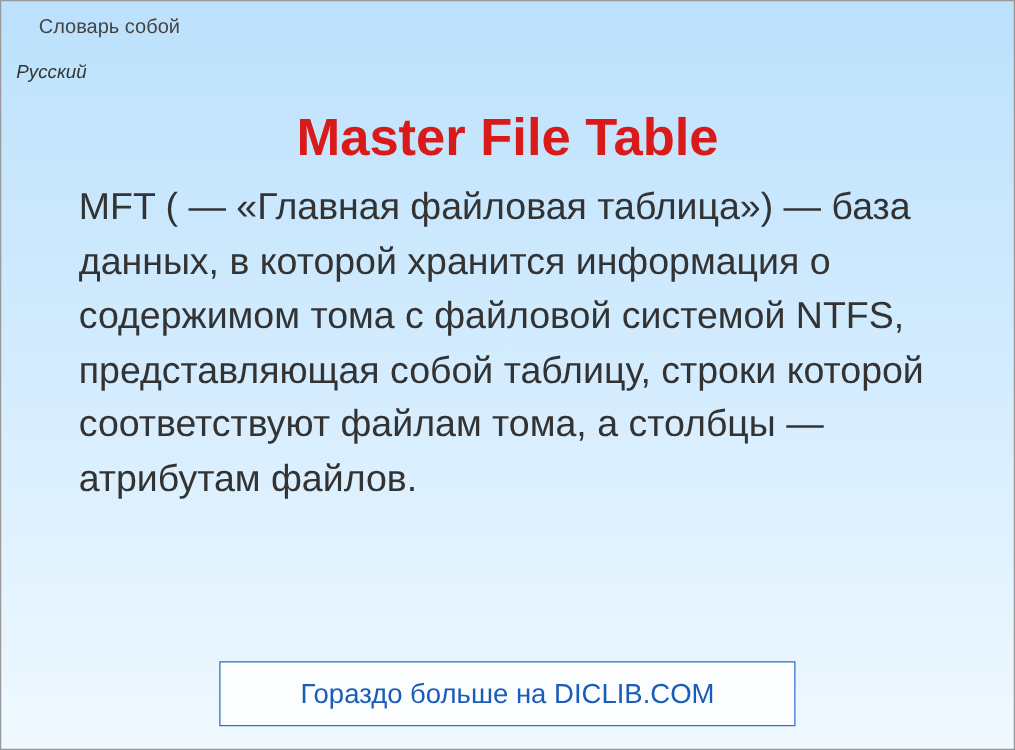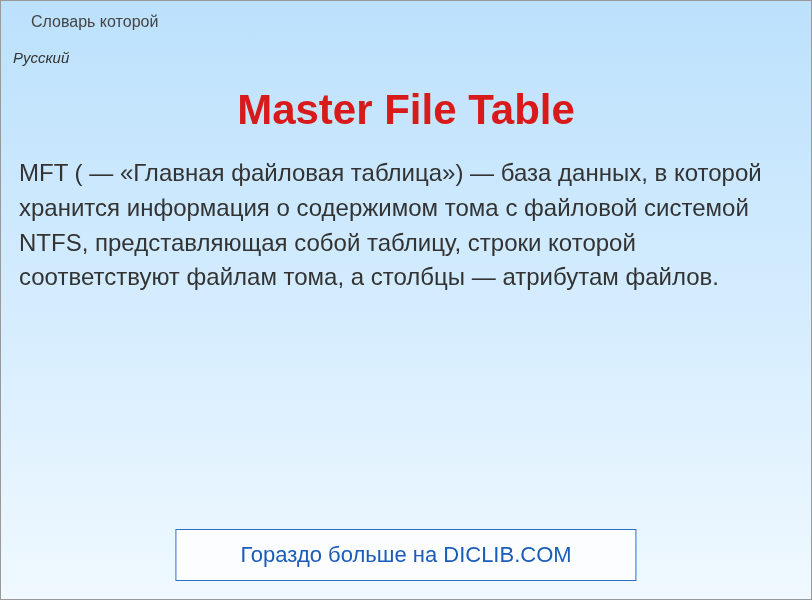--- a/index.html
+++ b/index.html
@@ -37,47 +37,48 @@
       color: #333;
       margin: 14px 0 0 12px;
       font-style: italic;
     }
     .main-title {
       text-align: center;
       font-size: 42px;
       font-weight: bold;
       color: #d91a1a;
       margin-top: 20px;
-      margin-bottom: 22px;
+      margin-bottom: 10px;
     }
     .definition {
-      font-size: 24px;
+      font-size: 30px;
       color: #333;
       line-height: 1.45;
       padding: 0 18px;
+      margin-left: 44px;
     }
     .footer-button {
       position: absolute;
       bottom: 18px;
       left: 50%;
       transform: translateX(-50%);
       background: #fcfdff;
       border: 1px solid #2a6fc9;
       color: #1a5db8;
       font-size: 22px;
       padding: 12px 64px;
       text-align: center;
       white-space: nowrap;
     }
   </style>
 </head>
 <body>
 
 <div class="header">
-  <div class="tagline">Словарь которой</div>
+  <div class="tagline">Словарь собой</div>
 </div>
 
 <div class="language-label">Русский</div>
 
 <h1 class="main-title">Master File Table</h1>
 
 <div class="definition">MFT ( — «Главная файловая таблица») — база данных, в которой хранится информация о содержимом тома с файловой системой NTFS, представляющая собой таблицу, строки которой соответствуют файлам тома, а столбцы — атрибутам файлов.</div>
 
 <div class="footer-button">Гораздо больше на DICLIB.COM</div>
 

